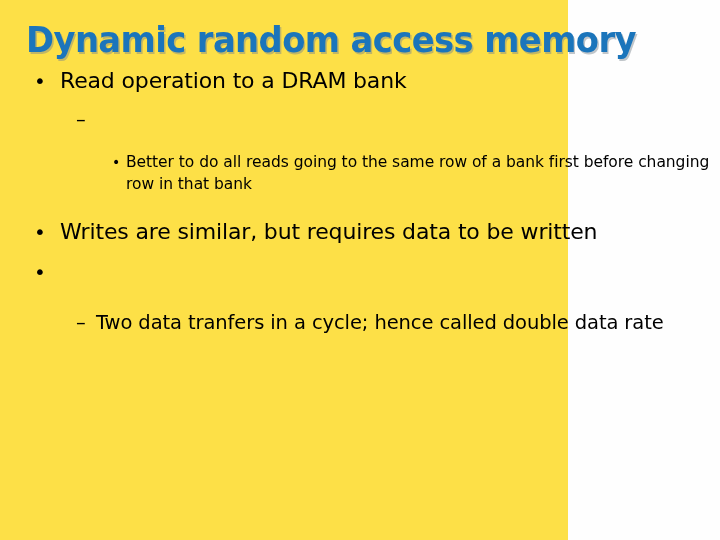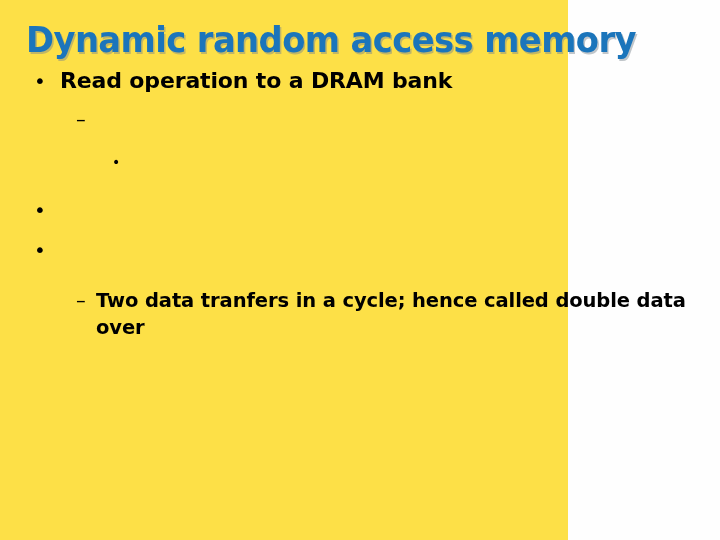--- a/index.html
+++ b/index.html
@@ -58,21 +58,20 @@
 
   .bullet-marker {
     flex: 0 0 auto;
     text-align: left;
     color: #000000;
   }
 
   .bullet-text {
     flex: 1 1 auto;
     color: #000000;
-    font-weight: bold;
   }
 
   
   .lvl1 {
     font-size: 22px;
     line-height: 30px;
     padding-left: 34px;
     margin-bottom: 0px;
     letter-spacing: -0.15px;
   }
@@ -138,35 +137,37 @@
     <div class="gap-sm"></div>
 
     <div class="bullet-row lvl2">
       <span class="bullet-marker">–</span>
     </div>
 
     <div class="gap-md"></div>
 
     <div class="bullet-row lvl3">
       <span class="bullet-marker">•</span>
+      <span class="bullet-text">Better to do all reads going to the same row of a bank first before changing row in that bank</span>
     </div>
 
     <div class="gap-lg"></div>
 
     <div class="bullet-row lvl1">
       <span class="bullet-marker">•</span>
+      <span class="bullet-text">Writes are similar, but requires data to be written</span>
     </div>
 
     <div class="gap-sm"></div>
 
     <div class="bullet-row lvl1">
       <span class="bullet-marker">•</span>
     </div>
 
     <div class="gap-lg"></div>
 
     <div class="bullet-row lvl2">
       <span class="bullet-marker">–</span>
-      <span class="bullet-text">Two data tranfers in a cycle; hence called double data over</span>
+      <span class="bullet-text">Two data tranfers in a cycle; hence called double data rate</span>
     </div>
 
   </div>
 </div>
 
 </body></html>

